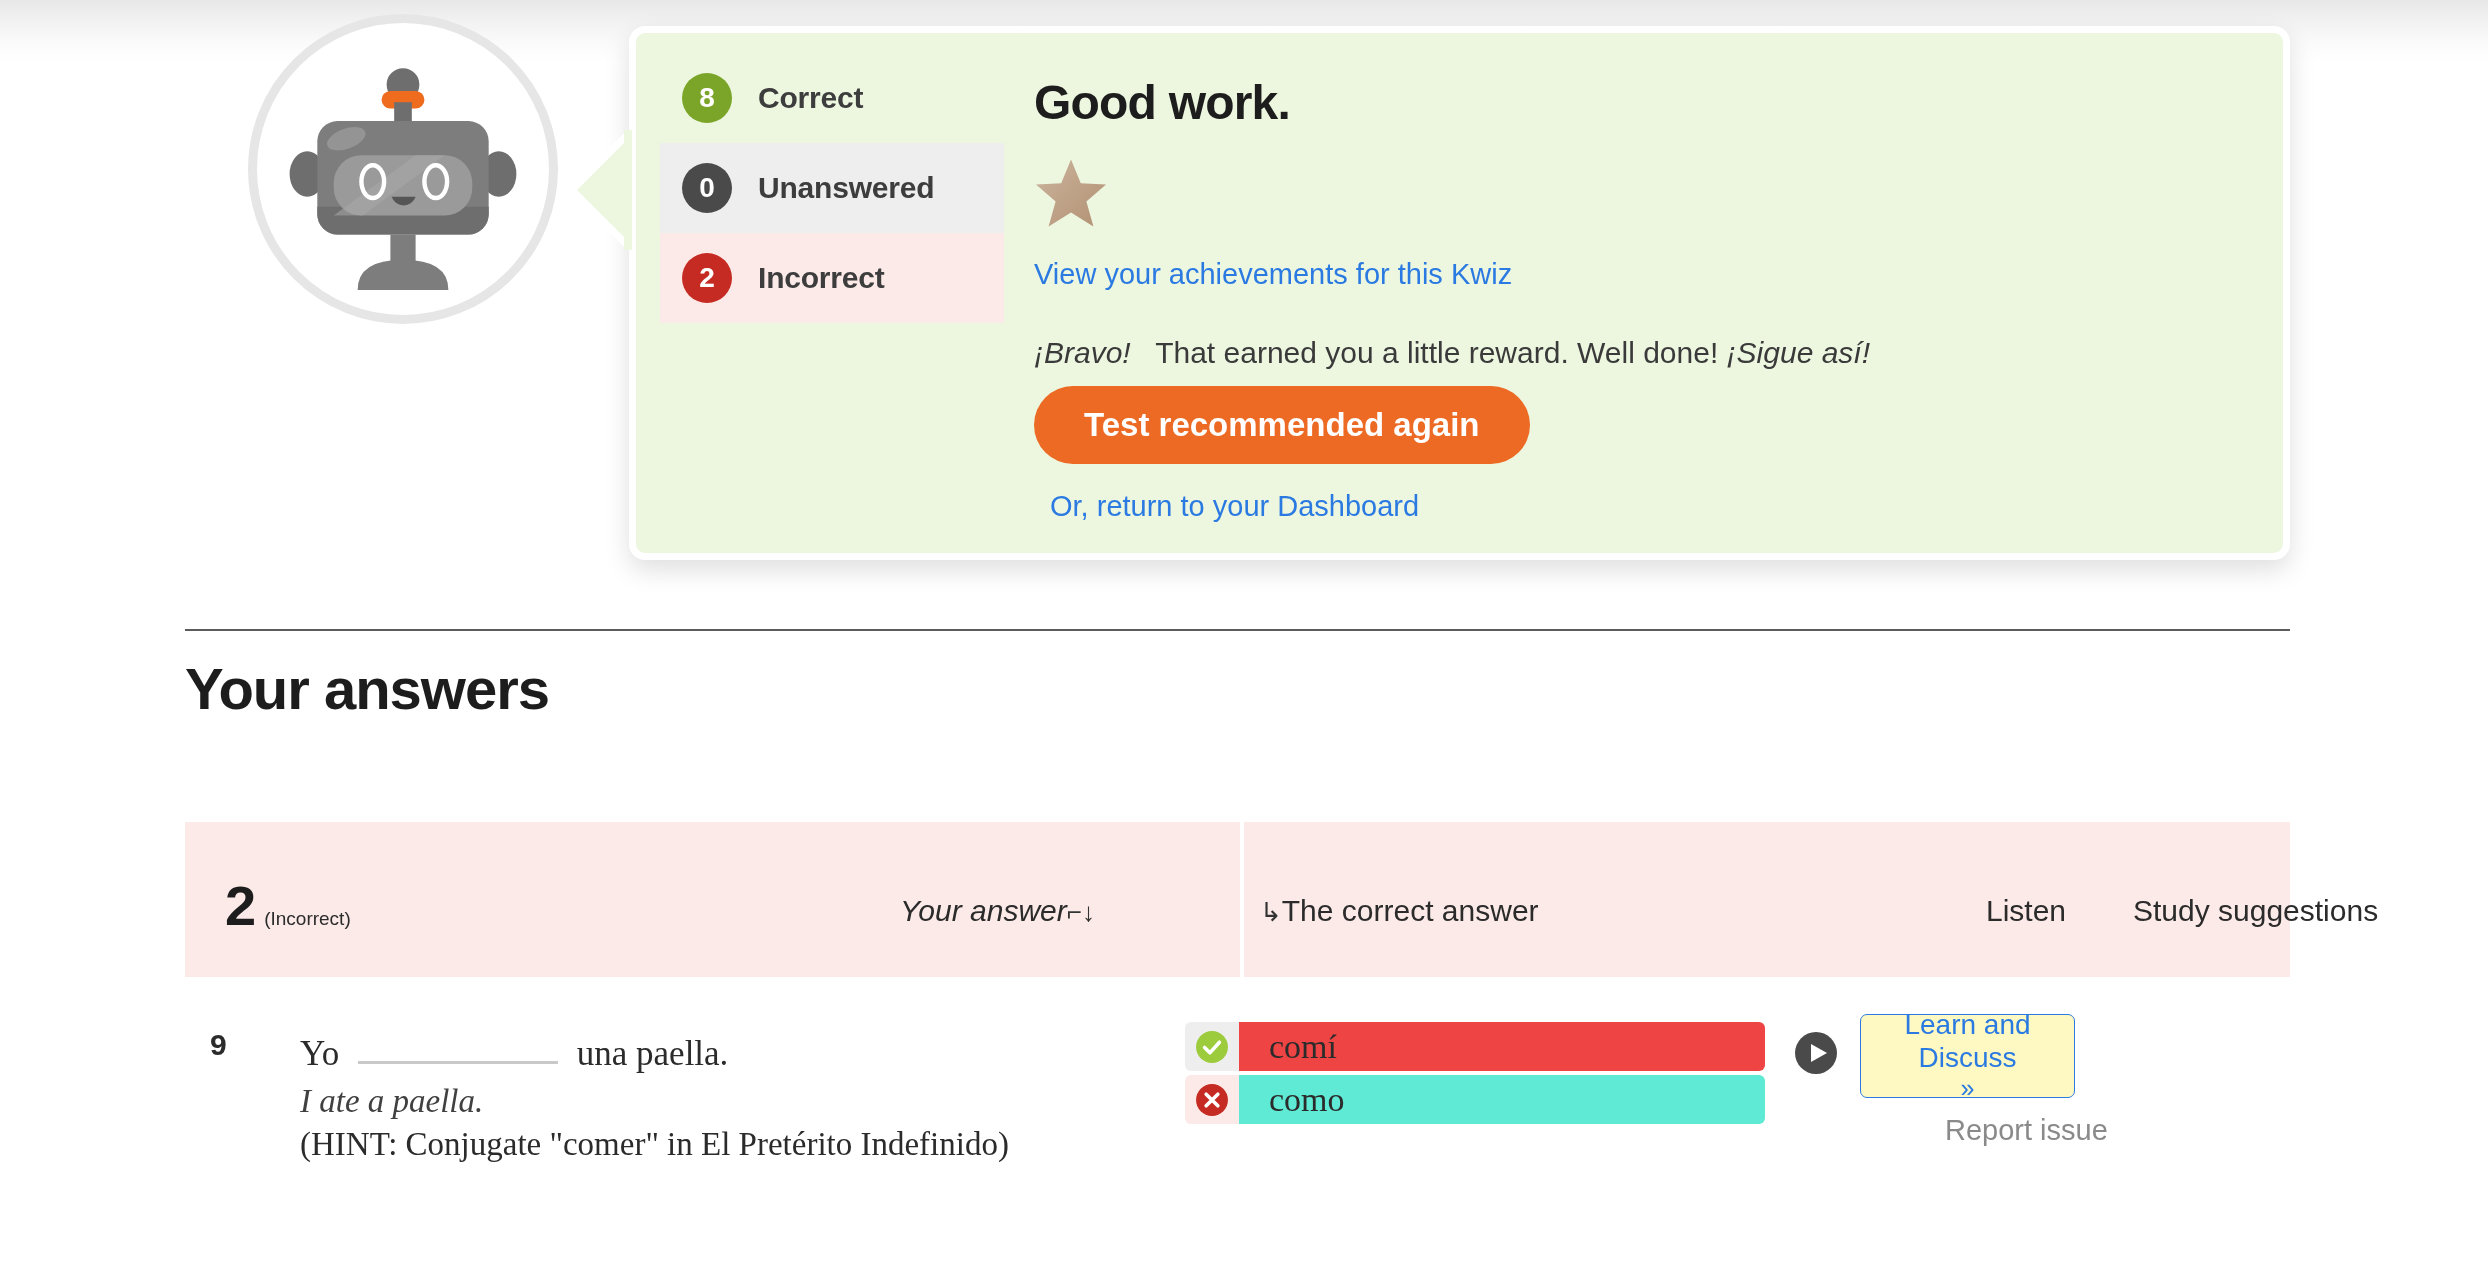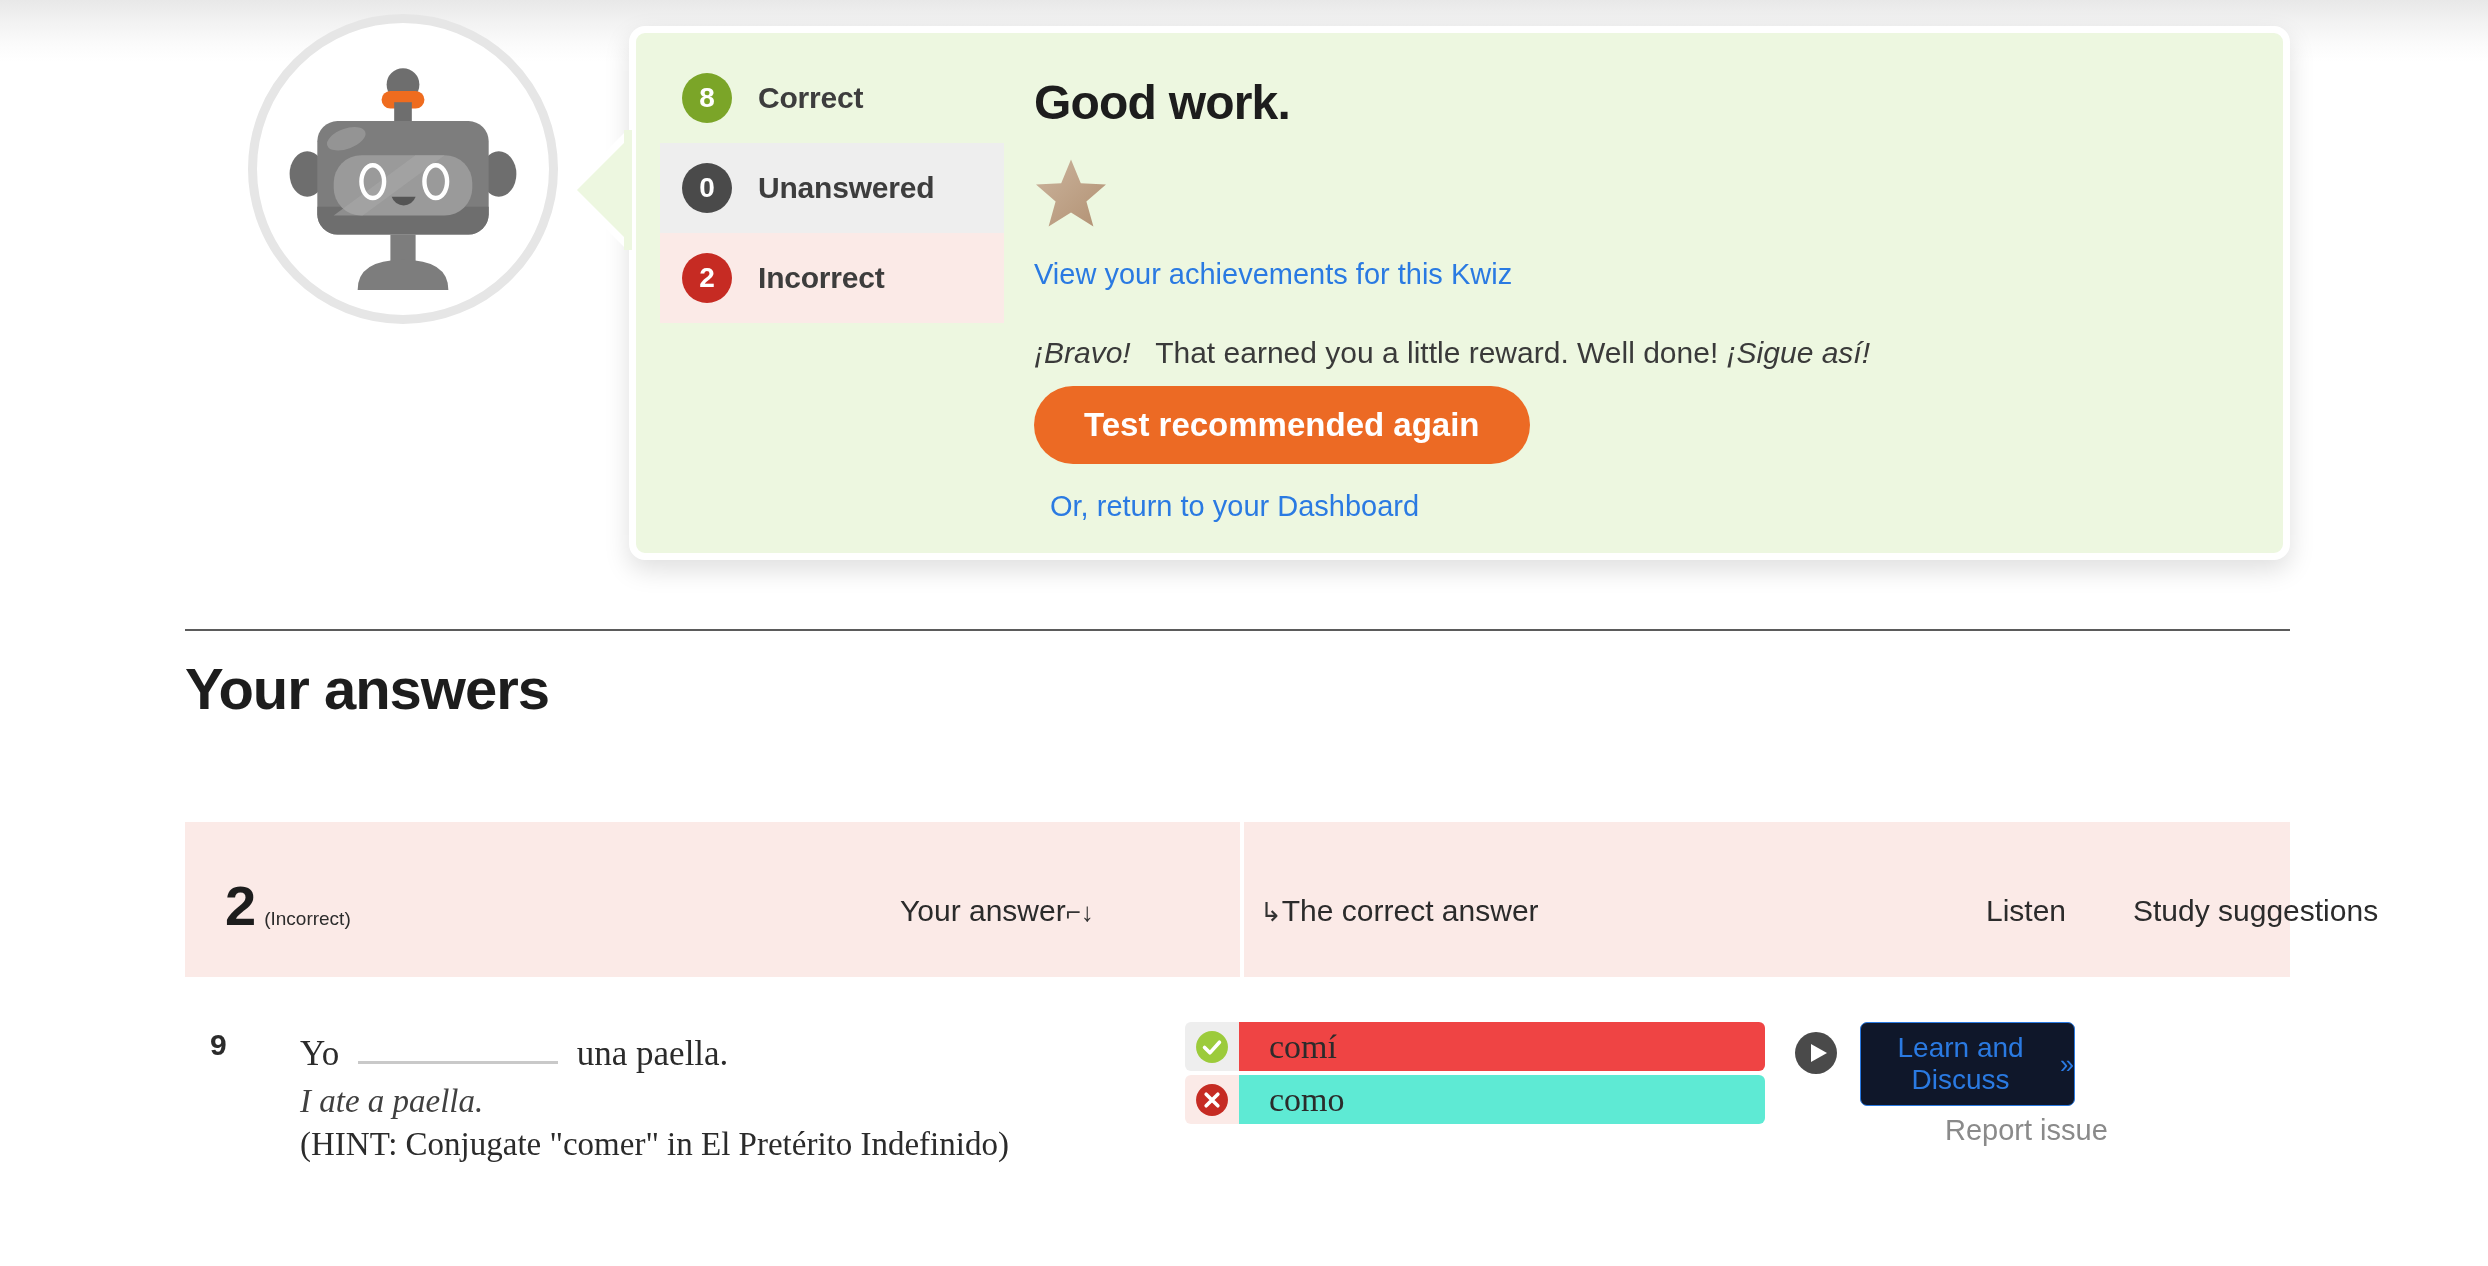--- a/index.html
+++ b/index.html
@@ -89,21 +89,21 @@
   
   .tbl-head{
     position:absolute; left:185px; top:822px; width:2105px; height:155px;
     background:#fbeae7;
   }
   .tbl-head .vsplit{ position:absolute; left:1055px; top:0; width:4px; height:155px; background:#ffffff; }
   .count-cell{ position:absolute; left:40px; top:56px; display:flex; align-items:baseline; gap:8px; }
   .count-num{ font-size:56px; font-weight:bold; color:#1d1d1d; line-height:1; }
   .count-word{ font-size:19px; color:#2b2b2b; }
   .hcol{ position:absolute; top:72px; font-size:30px; color:#2b2b2b; white-space:nowrap; }
-  .hcol.your{ left:715px; }
+  .hcol.your{ left:715px;font-style:italic; }
   .hcol.correct{ left:1075px;text-align:right; }
   .hcol.listen{ left:1801px; }
   .hcol.study{ left:1948px; }
   .arr{ font-size:26px; color:#333; }
 
   
   .qrow{ position:absolute; left:185px; top:1010px; width:2105px; }
   .qnum{ position:absolute; left:25px; top:18px; font-size:30px; font-weight:bold; color:#2b2b2b; }
   .qbody{ position:absolute; left:115px; top:8px; width:880px; font-family:"Liberation Serif", serif; color:#2b2b2b;margin-top:12px; }
   .qline{ font-size:35px; line-height:1.35; }
@@ -123,25 +123,24 @@
   .ans-row.good .ans-mark{ background:#eeeeee; }
   .ans-row.good .ans-text{ background:#ef4444; }
   .ans-row.bad  .ans-mark{ background:#fbeae7; }
   .ans-row.bad  .ans-text{ background:#5eead4; }
   .mark-ic{ width:34px; height:34px; }
 
   
   .listen-btn{ position:absolute; left:1610px; top:22px; width:42px; height:42px; border:none; background:none; padding:0; cursor:pointer; }
   .learn-btn{
     position:absolute; left:1675px; top:4px; width:215px; height:84px;
-    border:1px solid #2a7ae2; border-radius:7px; background:#0f172a;
+    border:1px solid #2a7ae2; border-radius:7px; background:#fef9c3;
     color:#2a7ae2; font-size:28px; cursor:pointer; line-height:1.15;
-    display:flex; flex-direction:row; align-items:center; justify-content:center;
+    display:flex; flex-direction:column; align-items:center; justify-content:center;
     font-family:"Liberation Sans", sans-serif;
-    margin-top:8px;
   }
   .learn-btn .chev{ font-size:25px; }
   .report{ position:absolute; left:1760px; top:104px; font-size:29px; color:#8a8a8a; cursor:pointer; }
 </style>
 </head>
 <body>
 
 <div class="top-fade"></div>
 
 <div class="result-area">

